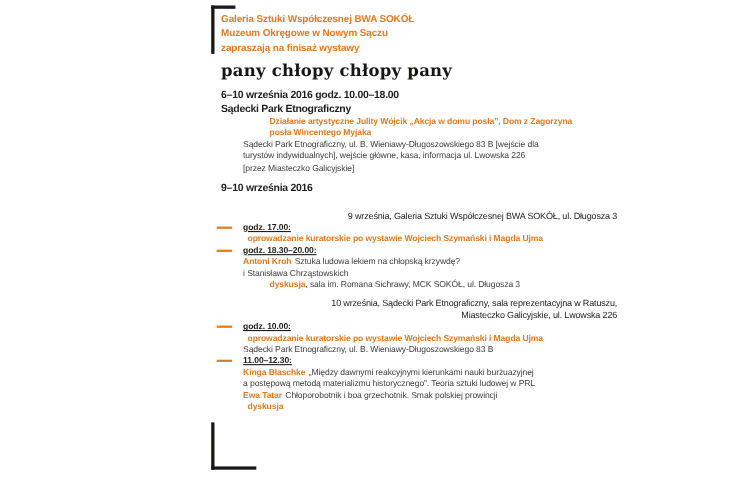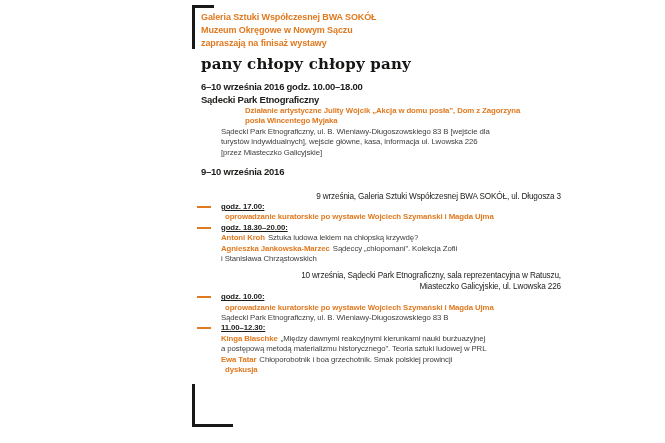--- a/index.html
+++ b/index.html
@@ -103,24 +103,24 @@
       </div>
       <div class="line orange indent">oprowadzanie kuratorskie po wystawie Wojciech Szymański i Magda Ujma</div>
 
       <div class="line row indent">
         <span class="dash"></span>
         <span class="time">godz. 18.30–20.00:</span>
       </div>
       <div class="line indent">
         <span class="speaker">Antoni Kroh</span><span>Sztuka ludowa lekiem na chłopską krzywdę?</span>
       </div>
+      <div class="line indent">i Stanisława Chrząstowskich</div>
       <div class="line indent">
-        <span class="speaker">Agnieszka Jankowska-Marzec</span><span>Sądeccy „chłopomani”. Kolekcja Zofii</span>
+        <span class="orange">dyskusja</span><span>, sala im. Romana Sichrawy, MCK SOKÓŁ, ul. Długosza 3</span>
       </div>
-      <div class="line indent">i Stanisława Chrząstowskich</div>
     </div>
 
     <div class="day2">
       <div class="h-sub">10 września, Sądecki Park Etnograficzny, sala reprezentacyjna w Ratuszu,</div>
       <div class="h-sub">Miasteczko Galicyjskie, ul. Lwowska 226</div>
 
       <div class="line row indent">
         <span class="dash"></span>
         <span class="time">godz. 10.00:</span>
       </div>

